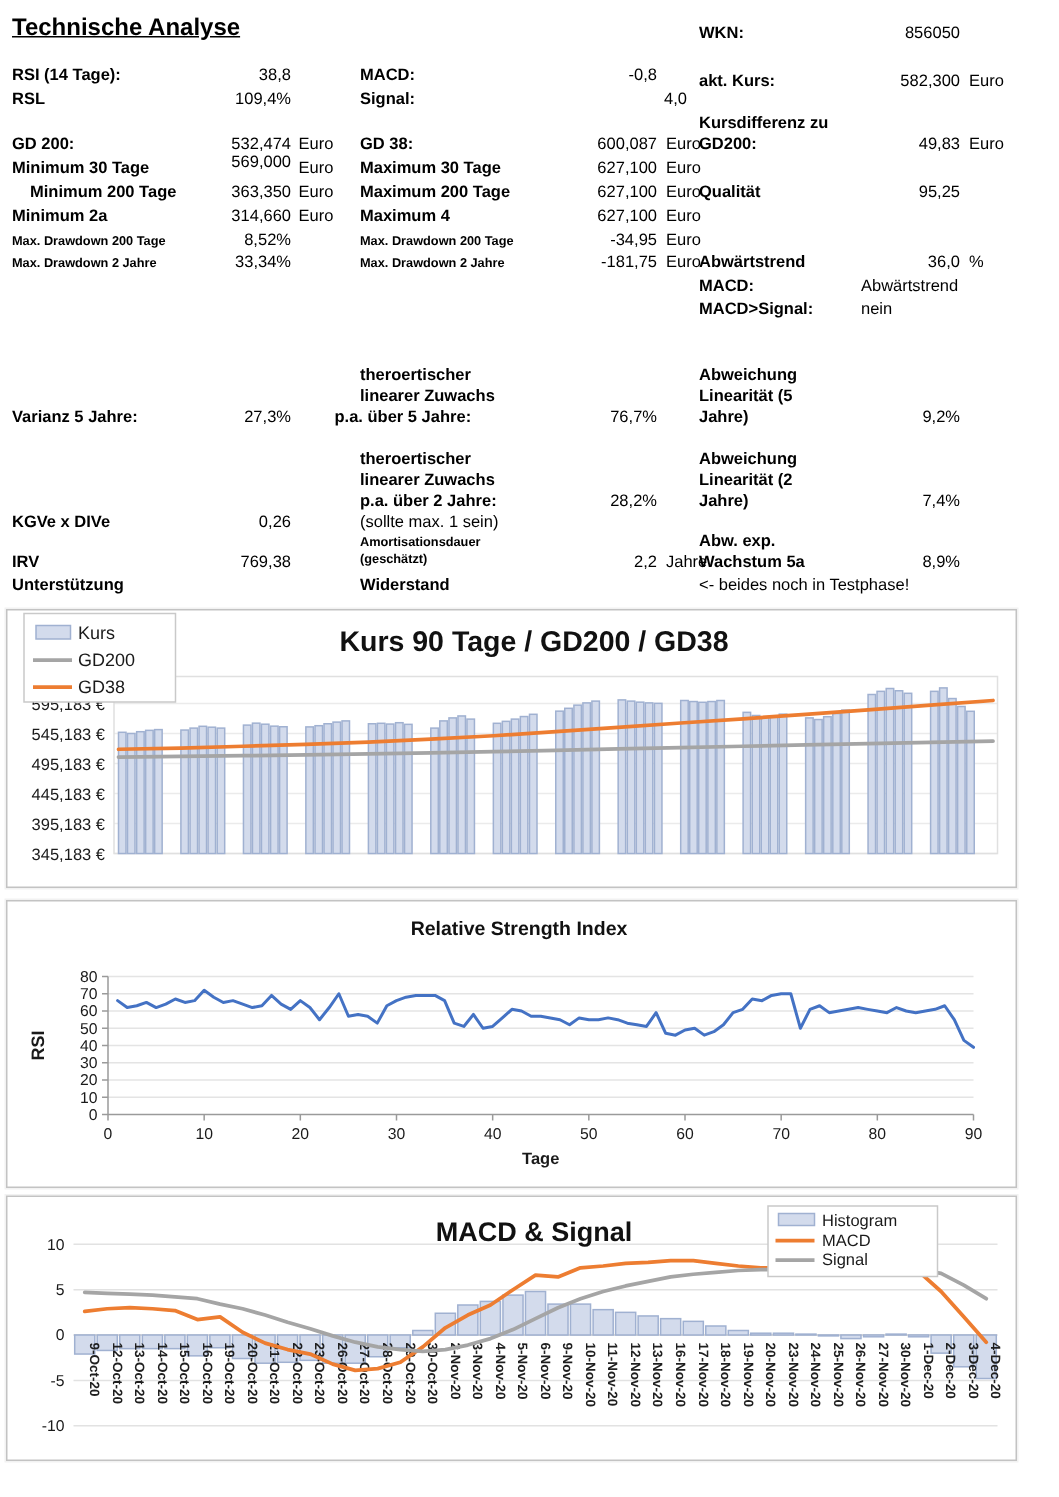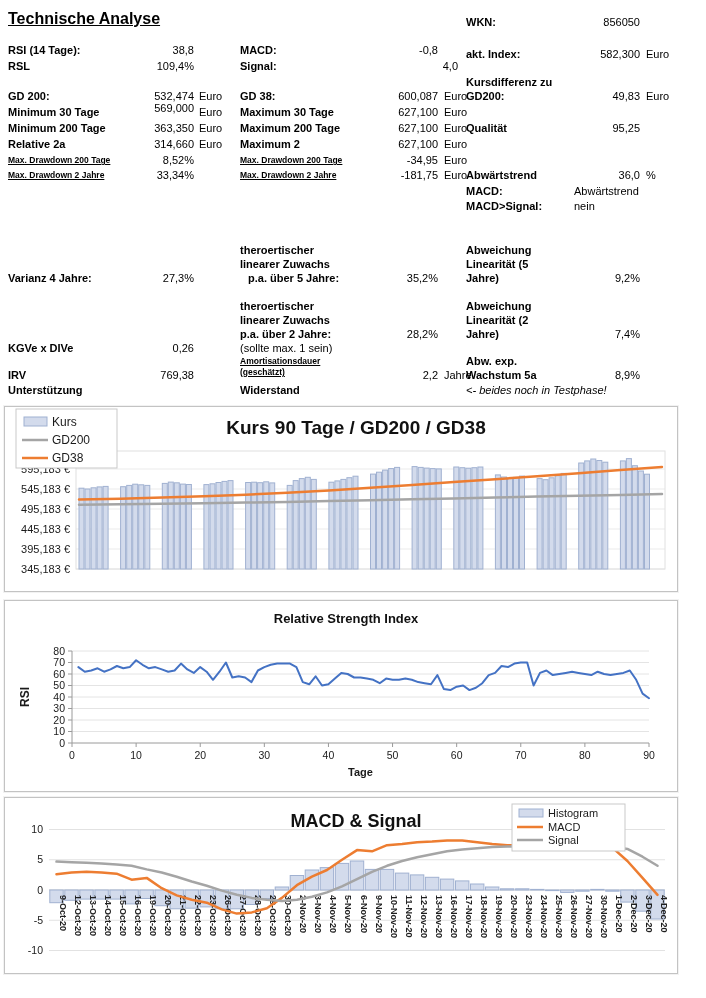--- a/index.html
+++ b/index.html
@@ -1,22 +1,22 @@
 <!DOCTYPE html>
 <html><head>
 <meta charset="utf-8">
 <style>
   html,body{margin:0;padding:0;background:#fff;}
   body{width:706px;height:998px;position:relative;overflow:hidden;
        font-family:"Liberation Sans",sans-serif;color:#000;}
   .t{position:absolute;white-space:nowrap;font-size:11px;line-height:13px;}
   .b{font-weight:bold;}
-  .sm{font-size:8.5px;line-height:11px;text-decoration:underline;}
+  .sm{font-size:8.5px;line-height:11px;}
   .num{text-align:right;}
-  .it{font-style:italic;}
+  .it{}
   #page-title{position:absolute;left:8px;top:10px;font-size:16px;font-weight:bold;
       text-decoration:underline;}
   .chartbox{position:absolute;left:4px;width:672px;background:#fff;
       border:1px solid #c3c3c3;box-shadow:0 0 0 1px #f2f2f2;}
   .chartbox svg{display:block;}
 </style>
 </head>
 <body>
 
 <div id="page-title">Technische Analyse</div>
@@ -26,84 +26,84 @@
   <span class="t b" style="top:44px;left:8px">RSI (14 Tage):</span>
   <span class="t num" style="top:44px;left:108px;width:86px">38,8</span>
   <span class="t b" style="top:60px;left:8px">RSL</span>
   <span class="t num" style="top:60px;left:108px;width:86px">109,4%</span>
   <span class="t b" style="top:90px;left:8px">GD 200:</span>
   <span class="t num" style="top:90px;left:108px;width:86px">532,474</span>
   <span class="t" style="top:90px;left:199px">Euro</span>
   <span class="t b" style="top:106px;left:8px">Minimum 30 Tage</span>
   <span class="t num" style="top:102px;left:108px;width:86px">569,000</span>
   <span class="t" style="top:106px;left:199px">Euro</span>
-  <span class="t b" style="top:122px;left:8px">Minimum 200 Tage</span>
+  <span class="t b" style="top:122px;left:20px">Minimum 200 Tage</span>
   <span class="t num" style="top:122px;left:108px;width:86px">363,350</span>
   <span class="t" style="top:122px;left:199px">Euro</span>
-  <span class="t b" style="top:138px;left:8px">Relative 2a</span>
+  <span class="t b" style="top:138px;left:8px">Minimum 2a</span>
   <span class="t num" style="top:138px;left:108px;width:86px">314,660</span>
   <span class="t" style="top:138px;left:199px">Euro</span>
   <span class="t b sm" style="top:155px;left:8px">Max. Drawdown 200 Tage</span>
   <span class="t num" style="top:154px;left:108px;width:86px">8,52%</span>
   <span class="t b sm" style="top:170px;left:8px">Max. Drawdown 2 Jahre</span>
   <span class="t num" style="top:169px;left:108px;width:86px">33,34%</span>
 
   <span class="t b" style="top:44px;left:240px">MACD:</span>
   <span class="t num" style="top:44px;left:348px;width:90px">-0,8</span>
   <span class="t b" style="top:60px;left:240px">Signal:</span>
   <span class="t num" style="top:60px;left:368px;width:90px">4,0</span>
   <span class="t b" style="top:90px;left:240px">GD 38:</span>
   <span class="t num" style="top:90px;left:348px;width:90px">600,087</span>
   <span class="t" style="top:90px;left:444px">Euro</span>
   <span class="t b" style="top:106px;left:240px">Maximum 30 Tage</span>
   <span class="t num" style="top:106px;left:348px;width:90px">627,100</span>
   <span class="t" style="top:106px;left:444px">Euro</span>
   <span class="t b" style="top:122px;left:240px">Maximum 200 Tage</span>
   <span class="t num" style="top:122px;left:348px;width:90px">627,100</span>
   <span class="t" style="top:122px;left:444px">Euro</span>
-  <span class="t b" style="top:138px;left:240px">Maximum 2</span>
+  <span class="t b" style="top:138px;left:240px">Maximum 4</span>
   <span class="t num" style="top:138px;left:348px;width:90px">627,100</span>
   <span class="t" style="top:138px;left:444px">Euro</span>
   <span class="t b sm" style="top:155px;left:240px">Max. Drawdown 200 Tage</span>
   <span class="t num" style="top:154px;left:348px;width:90px">-34,95</span>
   <span class="t" style="top:154px;left:444px">Euro</span>
   <span class="t b sm" style="top:170px;left:240px">Max. Drawdown 2 Jahre</span>
   <span class="t num" style="top:169px;left:348px;width:90px">-181,75</span>
   <span class="t" style="top:169px;left:444px">Euro</span>
 
   <span class="t b" style="top:16px;left:466px">WKN:</span>
   <span class="t num" style="top:16px;left:540px;width:100px">856050</span>
-  <span class="t b" style="top:48px;left:466px">akt. Index:</span>
+  <span class="t b" style="top:48px;left:466px">akt. Kurs:</span>
   <span class="t num" style="top:48px;left:540px;width:100px">582,300</span>
   <span class="t" style="top:48px;left:646px">Euro</span>
   <span class="t b" style="top:76px;left:466px">Kursdifferenz zu</span>
   <span class="t b" style="top:90px;left:466px">GD200:</span>
   <span class="t num" style="top:90px;left:540px;width:100px">49,83</span>
   <span class="t" style="top:90px;left:646px">Euro</span>
   <span class="t b" style="top:122px;left:466px">Qualität</span>
   <span class="t num" style="top:122px;left:540px;width:100px">95,25</span>
   <span class="t b" style="top:169px;left:466px">Abwärtstrend</span>
   <span class="t num" style="top:169px;left:540px;width:100px">36,0</span>
   <span class="t" style="top:169px;left:646px">%</span>
   <span class="t b" style="top:185px;left:466px">MACD:</span>
   <span class="t" style="top:185px;left:574px">Abwärtstrend</span>
   <span class="t b" style="top:200px;left:466px">MACD&gt;Signal:</span>
   <span class="t" style="top:200px;left:574px">nein</span>
 </div>
 
 <div>
   <span class="t b" style="top:244px;left:240px">theroertischer</span>
   <span class="t b" style="top:258px;left:240px">linearer Zuwachs</span>
-  <span class="t b" style="top:272px;left:248px">p.a. über 5 Jahre:</span>
-  <span class="t num" style="top:272px;left:348px;width:90px">35,2%</span>
+  <span class="t b" style="top:272px;left:223px">p.a. über 5 Jahre:</span>
+  <span class="t num" style="top:272px;left:348px;width:90px">76,7%</span>
   <span class="t b" style="top:244px;left:466px">Abweichung</span>
   <span class="t b" style="top:258px;left:466px">Linearität (5</span>
   <span class="t b" style="top:272px;left:466px">Jahre)</span>
   <span class="t num" style="top:272px;left:540px;width:100px">9,2%</span>
-  <span class="t b" style="top:272px;left:8px">Varianz 4 Jahre:</span>
+  <span class="t b" style="top:272px;left:8px">Varianz 5 Jahre:</span>
   <span class="t num" style="top:272px;left:108px;width:86px">27,3%</span>
 
   <span class="t b" style="top:300px;left:240px">theroertischer</span>
   <span class="t b" style="top:314px;left:240px">linearer Zuwachs</span>
   <span class="t b" style="top:328px;left:240px">p.a. über 2 Jahre:</span>
   <span class="t num" style="top:328px;left:348px;width:90px">28,2%</span>
   <span class="t b" style="top:300px;left:466px">Abweichung</span>
   <span class="t b" style="top:314px;left:466px">Linearität (2</span>
   <span class="t b" style="top:328px;left:466px">Jahre)</span>
   <span class="t num" style="top:328px;left:540px;width:100px">7,4%</span>

